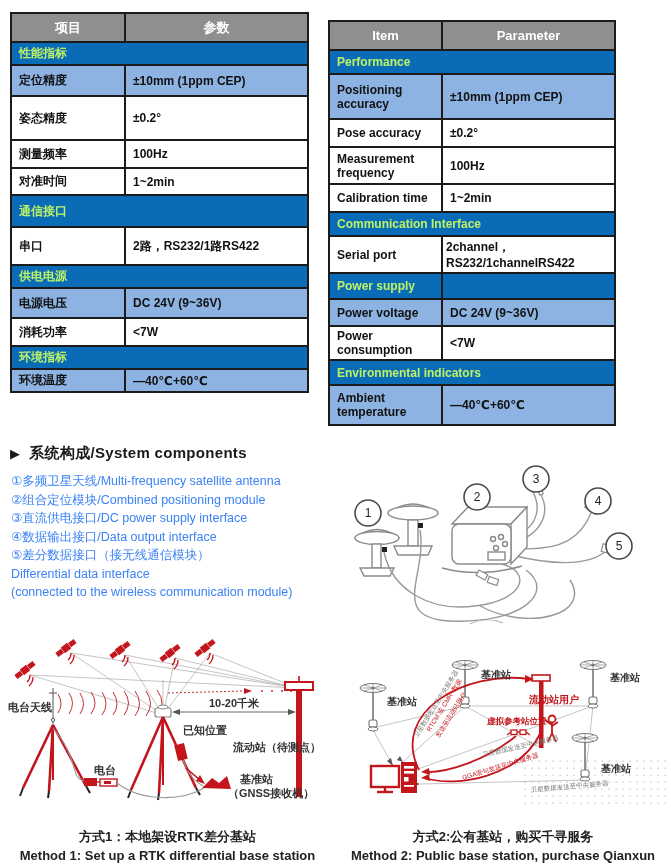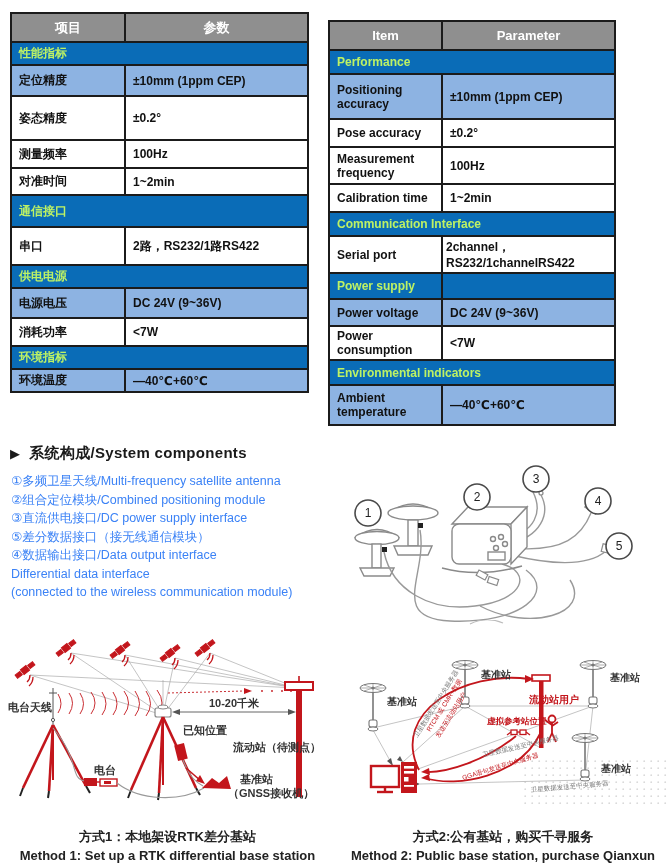--- a/index.html
+++ b/index.html
@@ -145,22 +145,22 @@
     </table>
 
   <div class="sys-head">
     <span class="tri">▶</span>
     <span>系统构成/System components</span>
   </div>
   <div class="sys-list">
     <div>①多频卫星天线/Multi-frequency satellite antenna</div>
     <div>②组合定位模块/Combined positioning module</div>
     <div>③直流供电接口/DC power supply interface</div>
+    <div>④数据输出接口/Data output interface</div>
     <div>⑤差分数据接口（接无线通信模块）</div>
-    <div>④数据输出接口/Data output interface</div>
     <div>Differential data interface</div>
     <div>(connected to the wireless communication module)</div>
   </div>
 
   <svg class="figure" style="left:330px;top:452px" width="341" height="173" viewBox="0 0 341 173">
     <g stroke="#8a8a8a" stroke-width="1.4" fill="#fff">
       <path d="M60,60 Q83,44 106,60 Z"></path>
         <ellipse cx="83" cy="61" rx="25" ry="7"></ellipse>
       <rect x="78" y="68" width="10" height="26"></rect>
         <path d="M64,94 L102,94 L98,103 L68,103 Z"></path>

